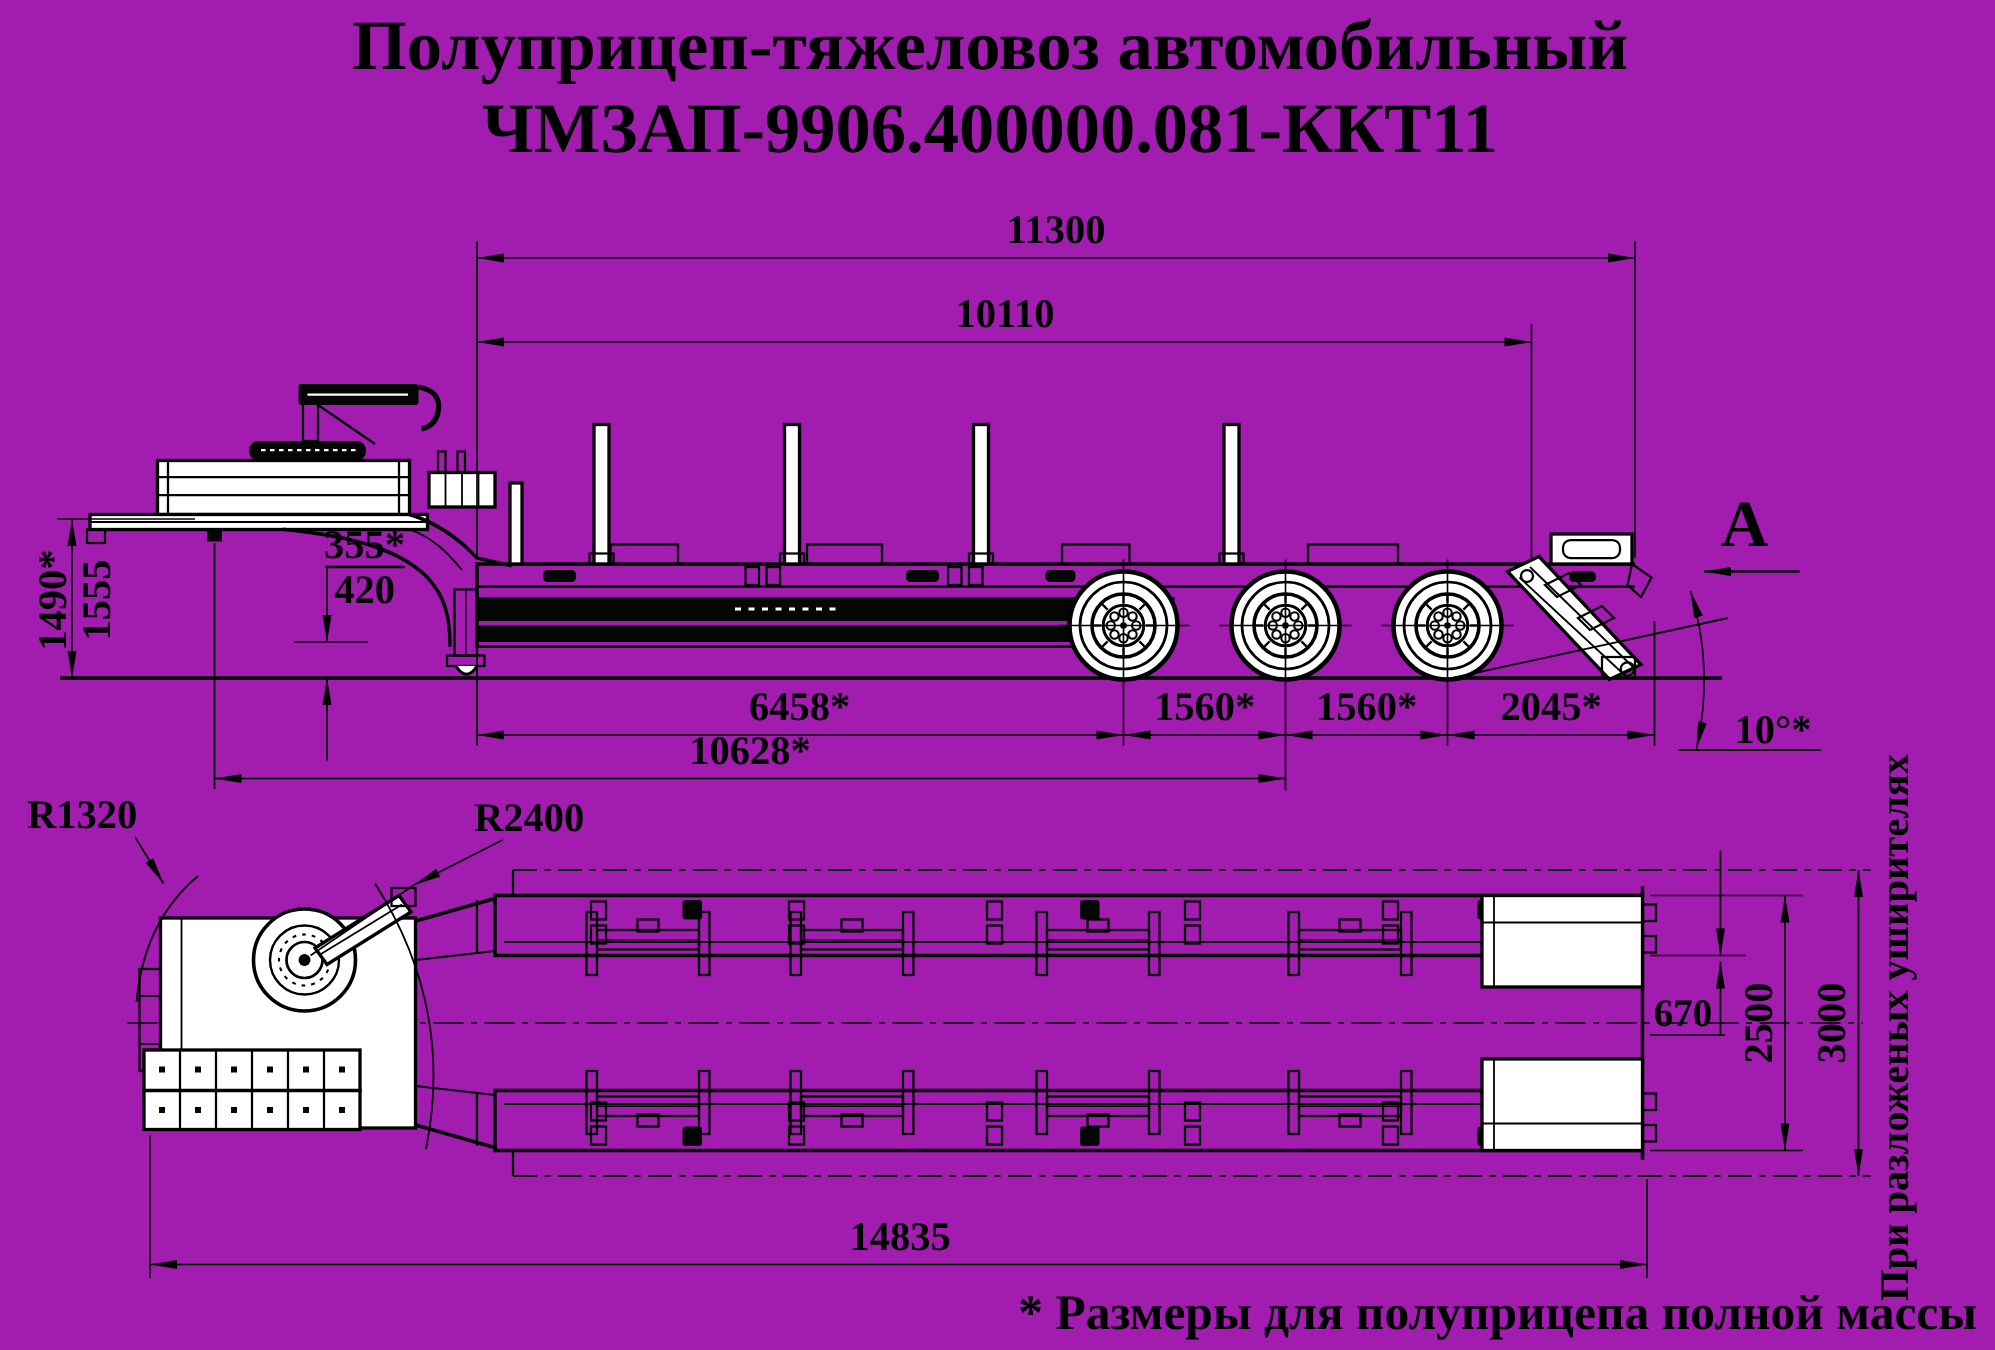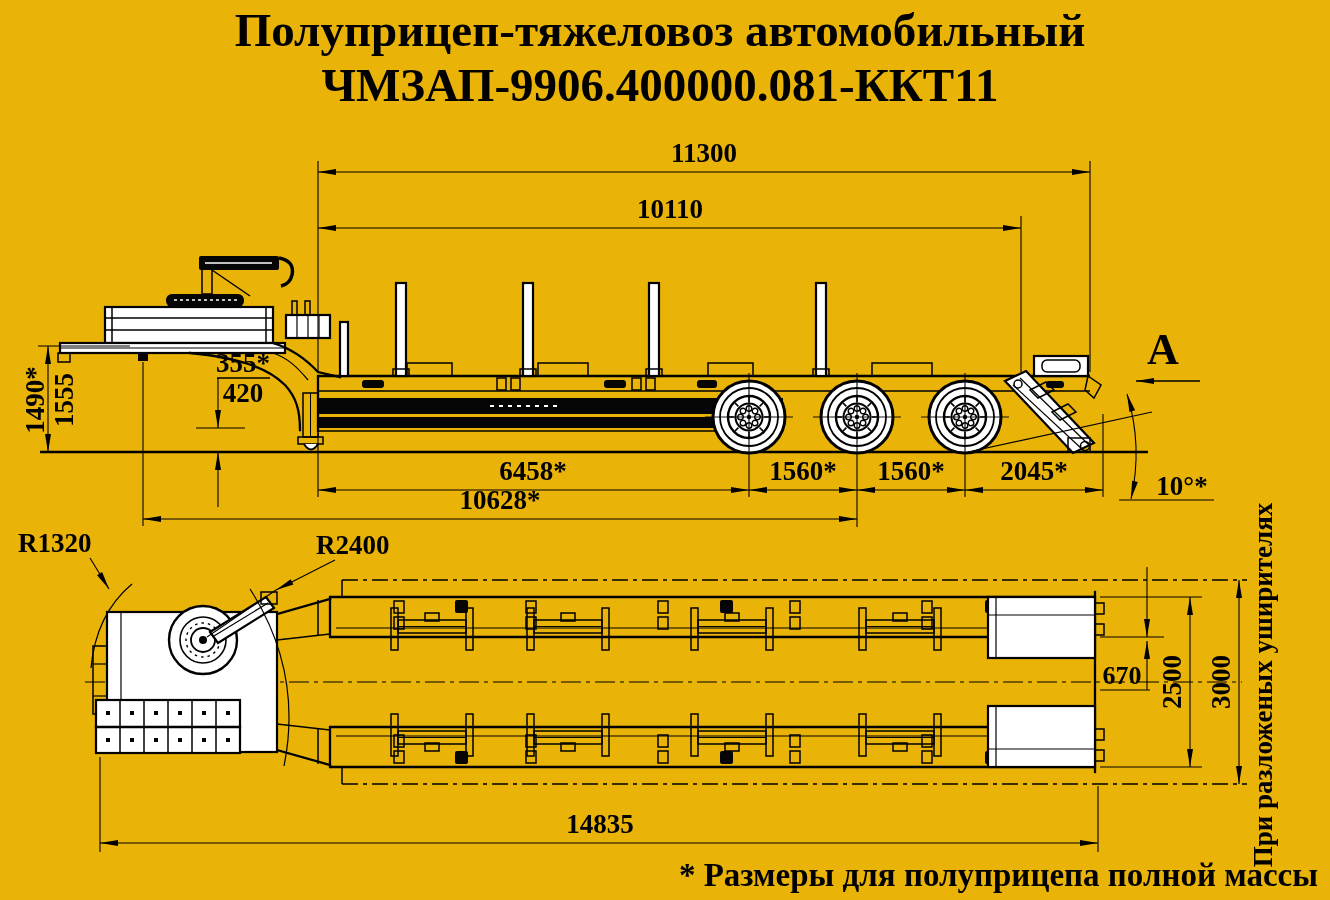--- a/index.html
+++ b/index.html
@@ -1,16 +1,16 @@
 <!DOCTYPE html>
 <html><head>
 <meta charset="utf-8">
 <style>
   html,body{margin:0;padding:0;background:#fff;}
-  .page{position:relative;width:1330px;height:900px;background:#eab308;overflow:hidden;
+  .page{position:relative;width:1330px;height:900px;background:#a21caf;overflow:hidden;
         font-family:"Liberation Serif",serif;}
   svg{display:block}
   .ln   {stroke:#000;fill:none;stroke-width:2.3;stroke-linecap:square}
   .ln15 {stroke:#000;fill:none;stroke-width:1.5}
   .ln12 {stroke:#000;fill:none;stroke-width:1.2}
   .dim  {stroke:#000;fill:none;stroke-width:1.1}
   .cl   {stroke:#000;fill:none;stroke-width:1;stroke-dasharray:20 5 4 5}
   .wid  {stroke:#000;fill:none;stroke-width:1.4;stroke-dasharray:16 5 4 5}
   .blk  {fill:#050505;stroke:none}
   .wht  {fill:#fff;stroke:#000;stroke-width:2.2}

